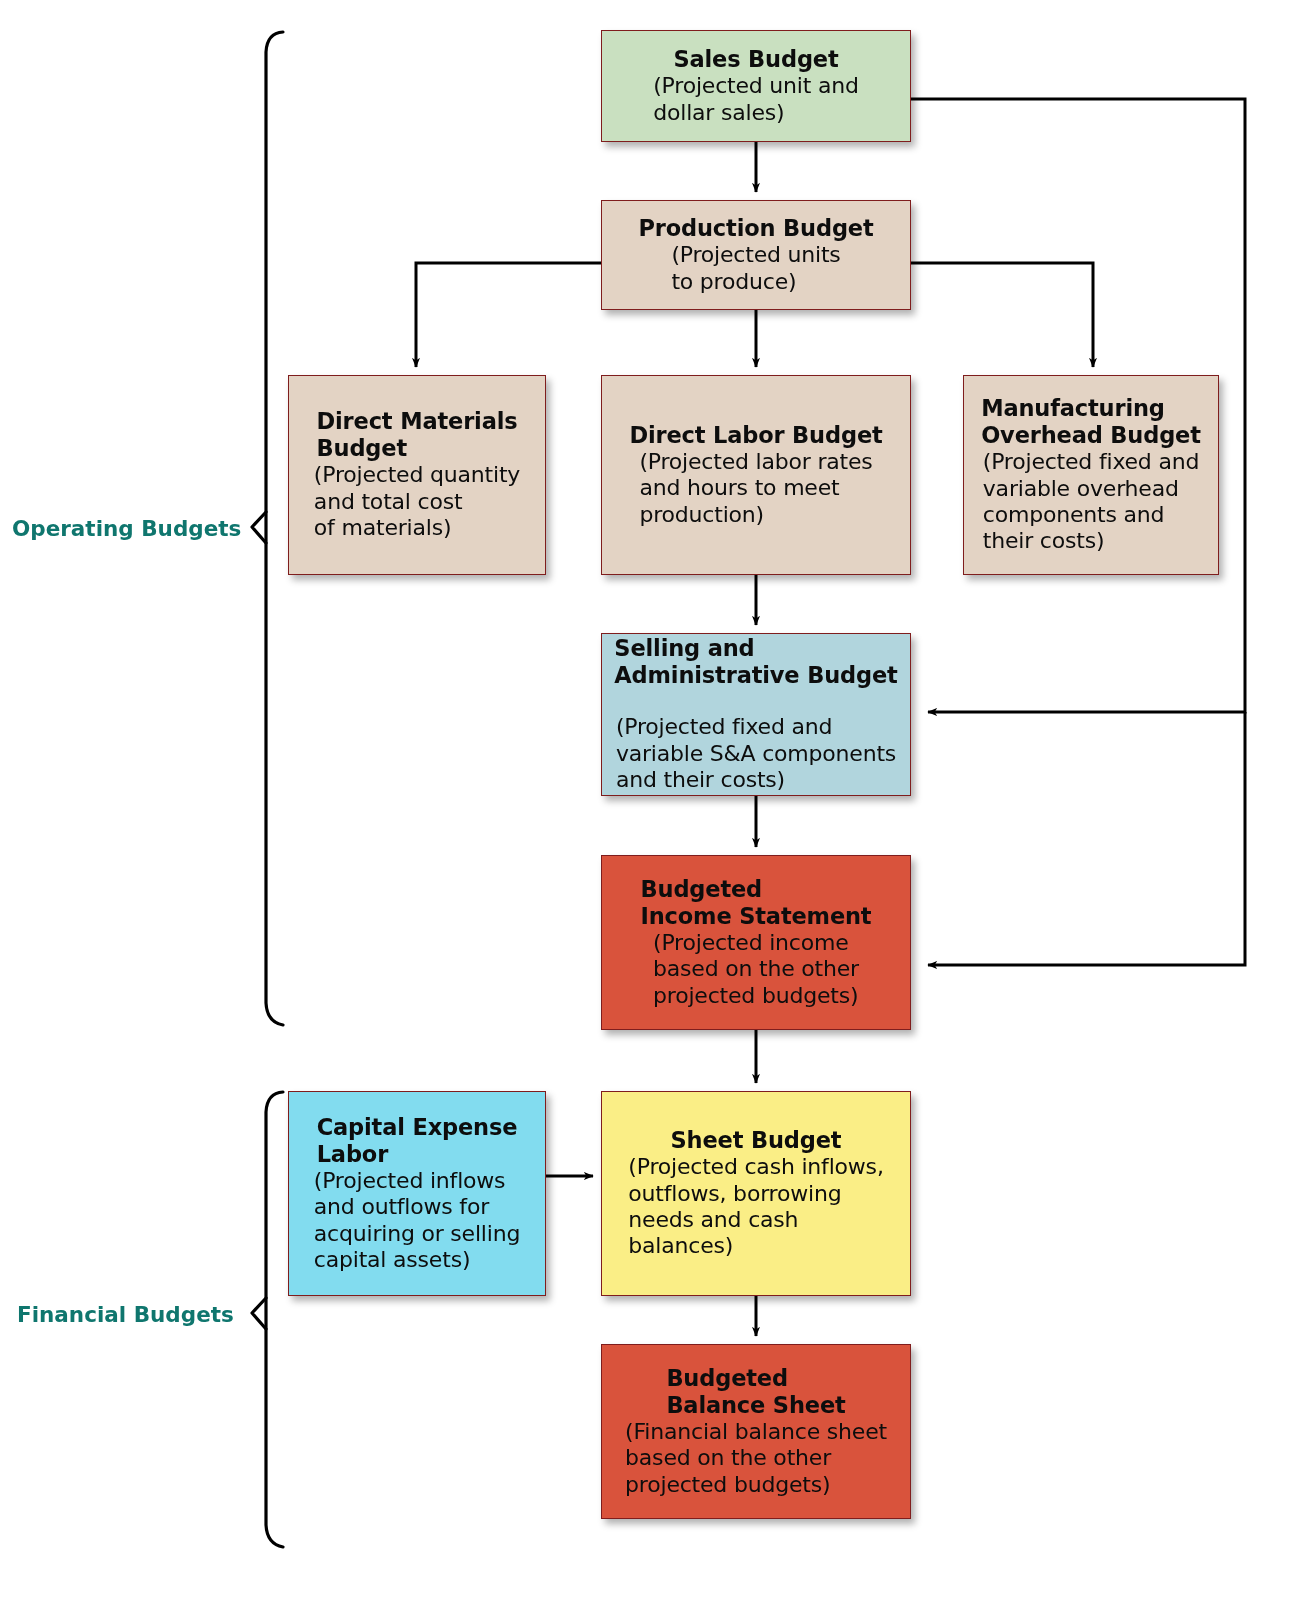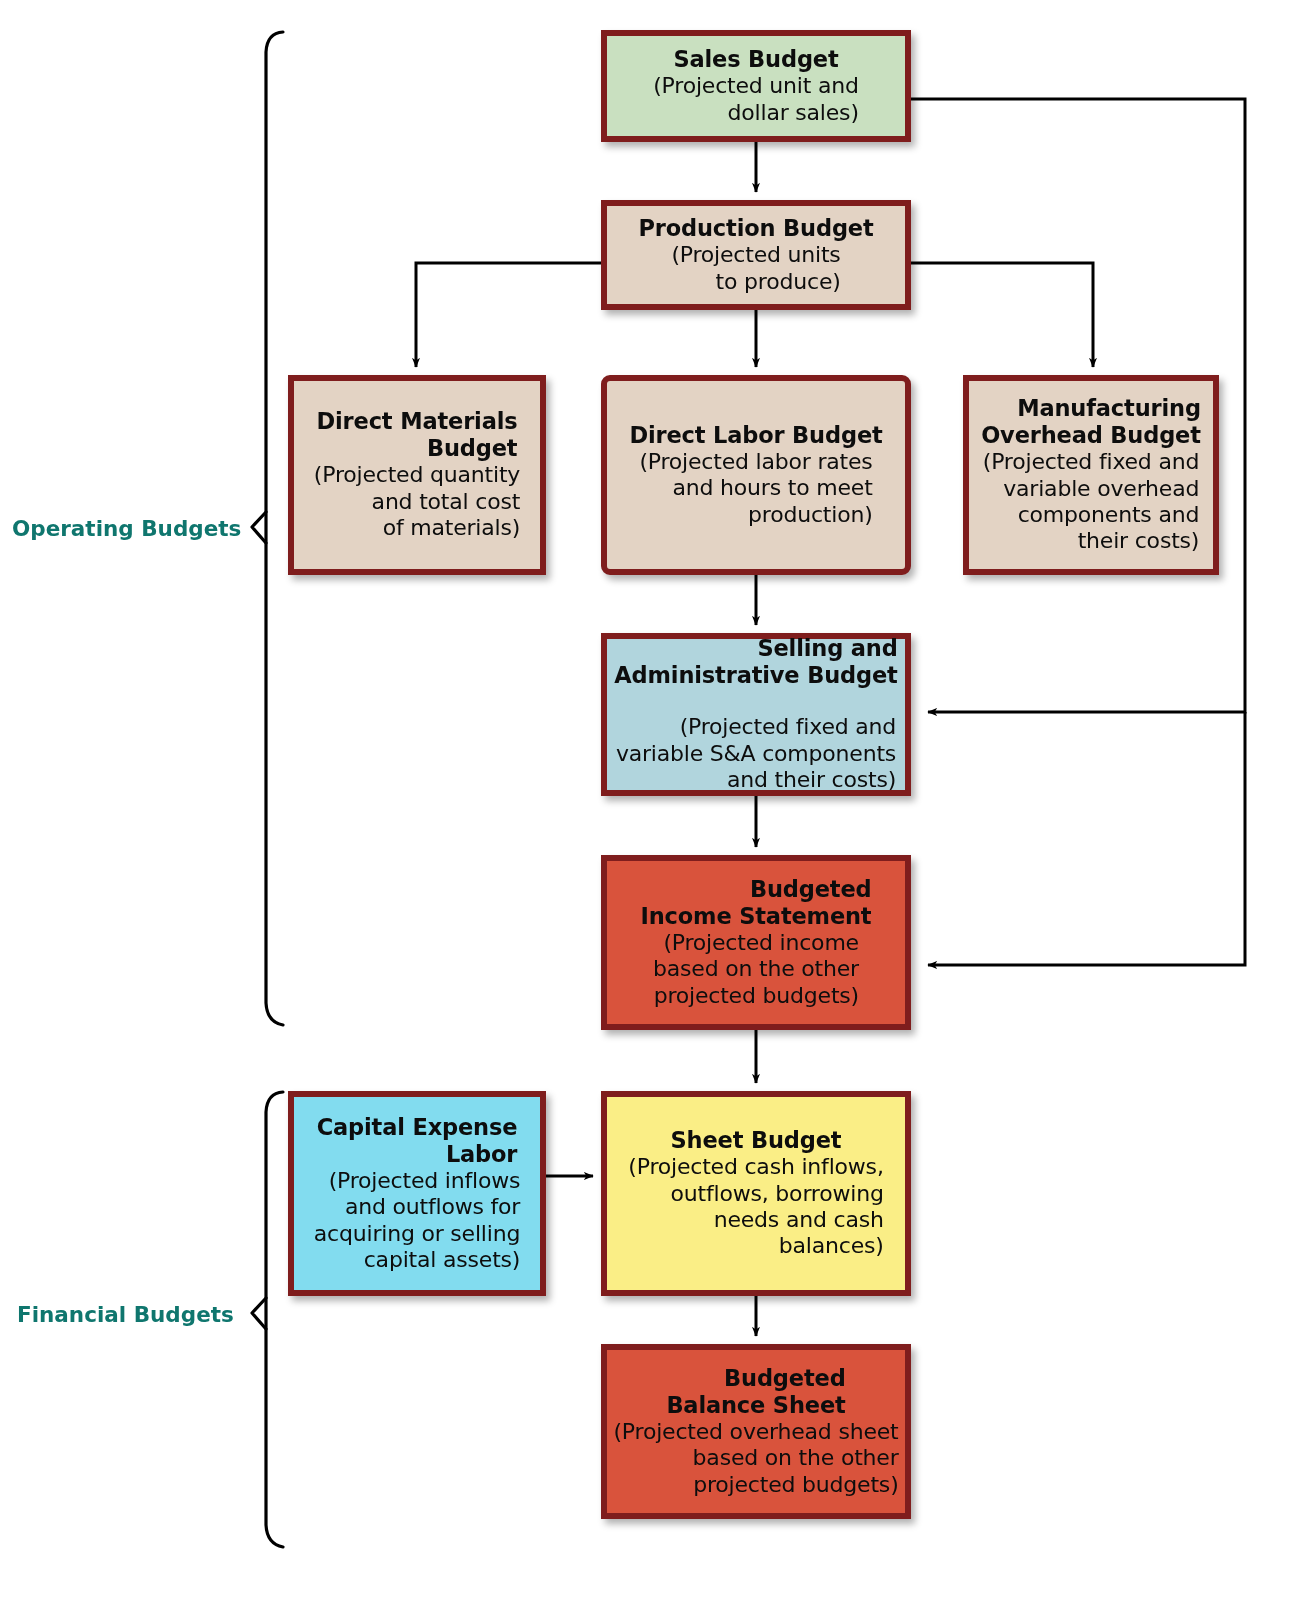--- a/index.html
+++ b/index.html
@@ -22,27 +22,27 @@
     position: absolute;
     left: 0;
     top: 0;
     width: 1301px;
     height: 1609px;
     pointer-events: none;
   }
   .node {
     position: absolute;
     box-sizing: border-box;
-    border: 6px solid #7f1d1d;
+    border: 1px solid #7f1d1d;
     box-shadow: 4px 5px 7px rgba(0,0,0,0.30);
     display: flex;
     flex-direction: column;
     align-items: center;
     justify-content: center;
-    text-align: right;
+    text-align: left;
     color: #0d0d0d;
     line-height: 1.20;
     padding: 2px 4px;
   }
   .node .ttl {
     font-weight: bold;
     font-size: 22.5px;
     letter-spacing: -0.15px;
     white-space: pre-line;
   }
@@ -116,21 +116,21 @@
   </div>
 
   <div class="node" style="left: 288px; top: 375px; width: 258px; height: 200px; background: rgb(227, 211, 196);">
     <div class="ttl">Direct Materials
 Budget</div>
     <div class="sub">(Projected quantity
 and total cost
 of materials)</div>
   </div>
 
-  <div class="node" style="left: 601px; top: 375px; width: 310px; height: 200px; background: rgb(227, 211, 196); border-radius: 9px;">
+  <div class="node" style="left: 601px; top: 375px; width: 310px; height: 200px; background: rgb(227, 211, 196);">
     <div class="ttl">Direct Labor Budget</div>
     <div class="sub">(Projected labor rates
 and hours to meet
 production)</div>
   </div>
 
   <div class="node" style="left: 963px; top: 375px; width: 256px; height: 200px; background: rgb(227, 211, 196);">
     <div class="ttl">Manufacturing
 Overhead Budget</div>
     <div class="sub">(Projected fixed and
@@ -168,18 +168,18 @@
     <div class="ttl">Sheet Budget</div>
     <div class="sub">(Projected cash inflows,
 outflows, borrowing
 needs and cash
 balances)</div>
   </div>
 
   <div class="node" style="left: 601px; top: 1344px; width: 310px; height: 175px; background: rgb(217, 83, 60);">
     <div class="ttl">Budgeted
 Balance Sheet</div>
-    <div class="sub">(Projected overhead sheet
+    <div class="sub">(Financial balance sheet
 based on the other
 projected budgets)</div>
   </div>
 
 </div>
 
 </body></html>

